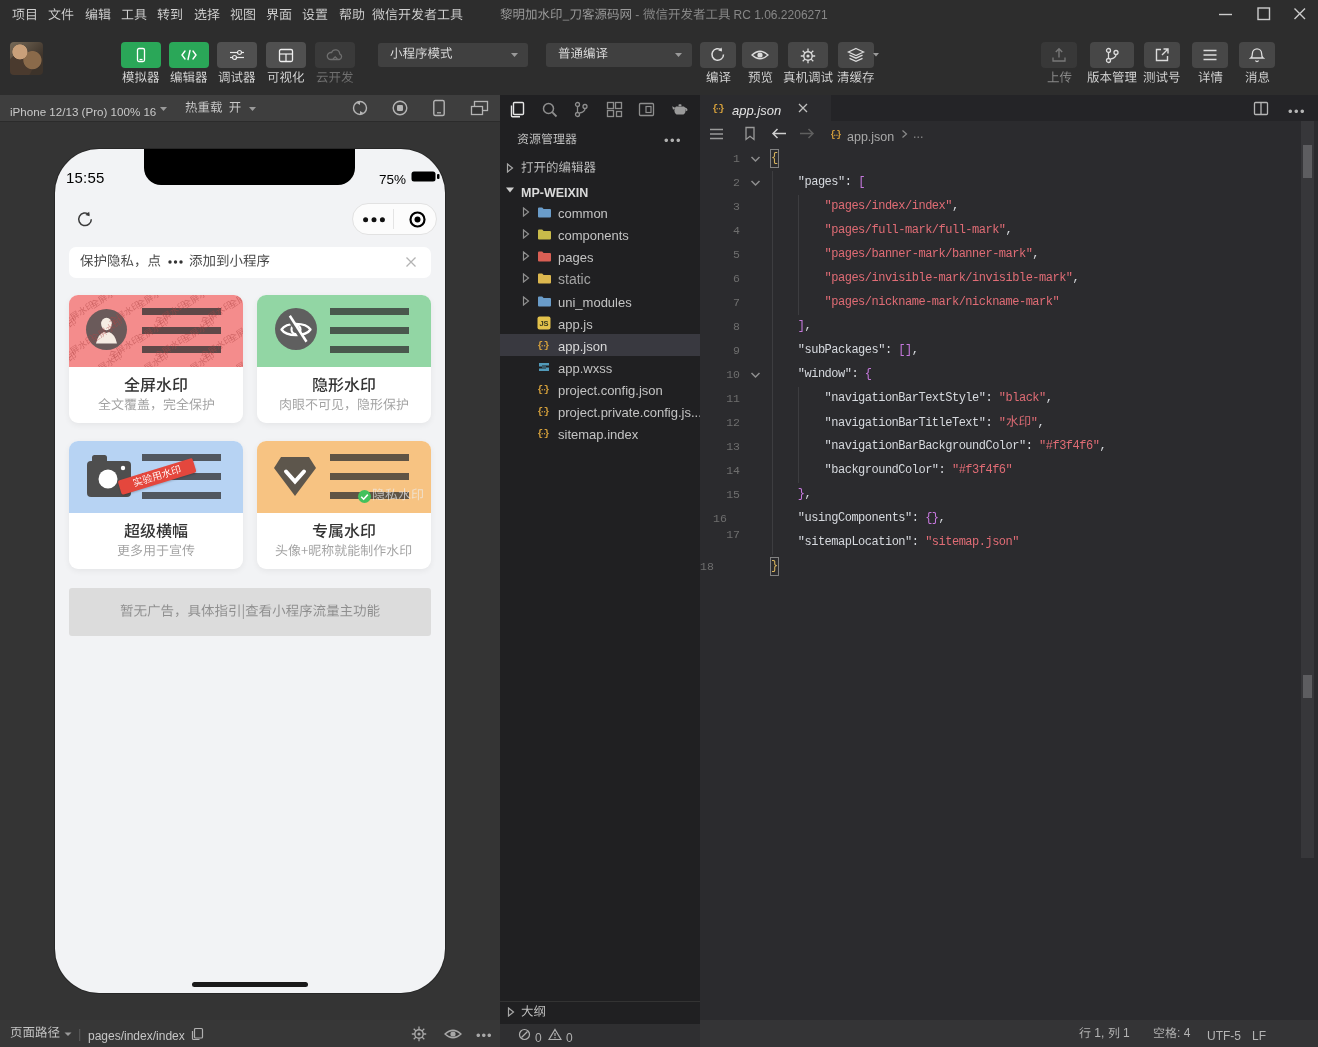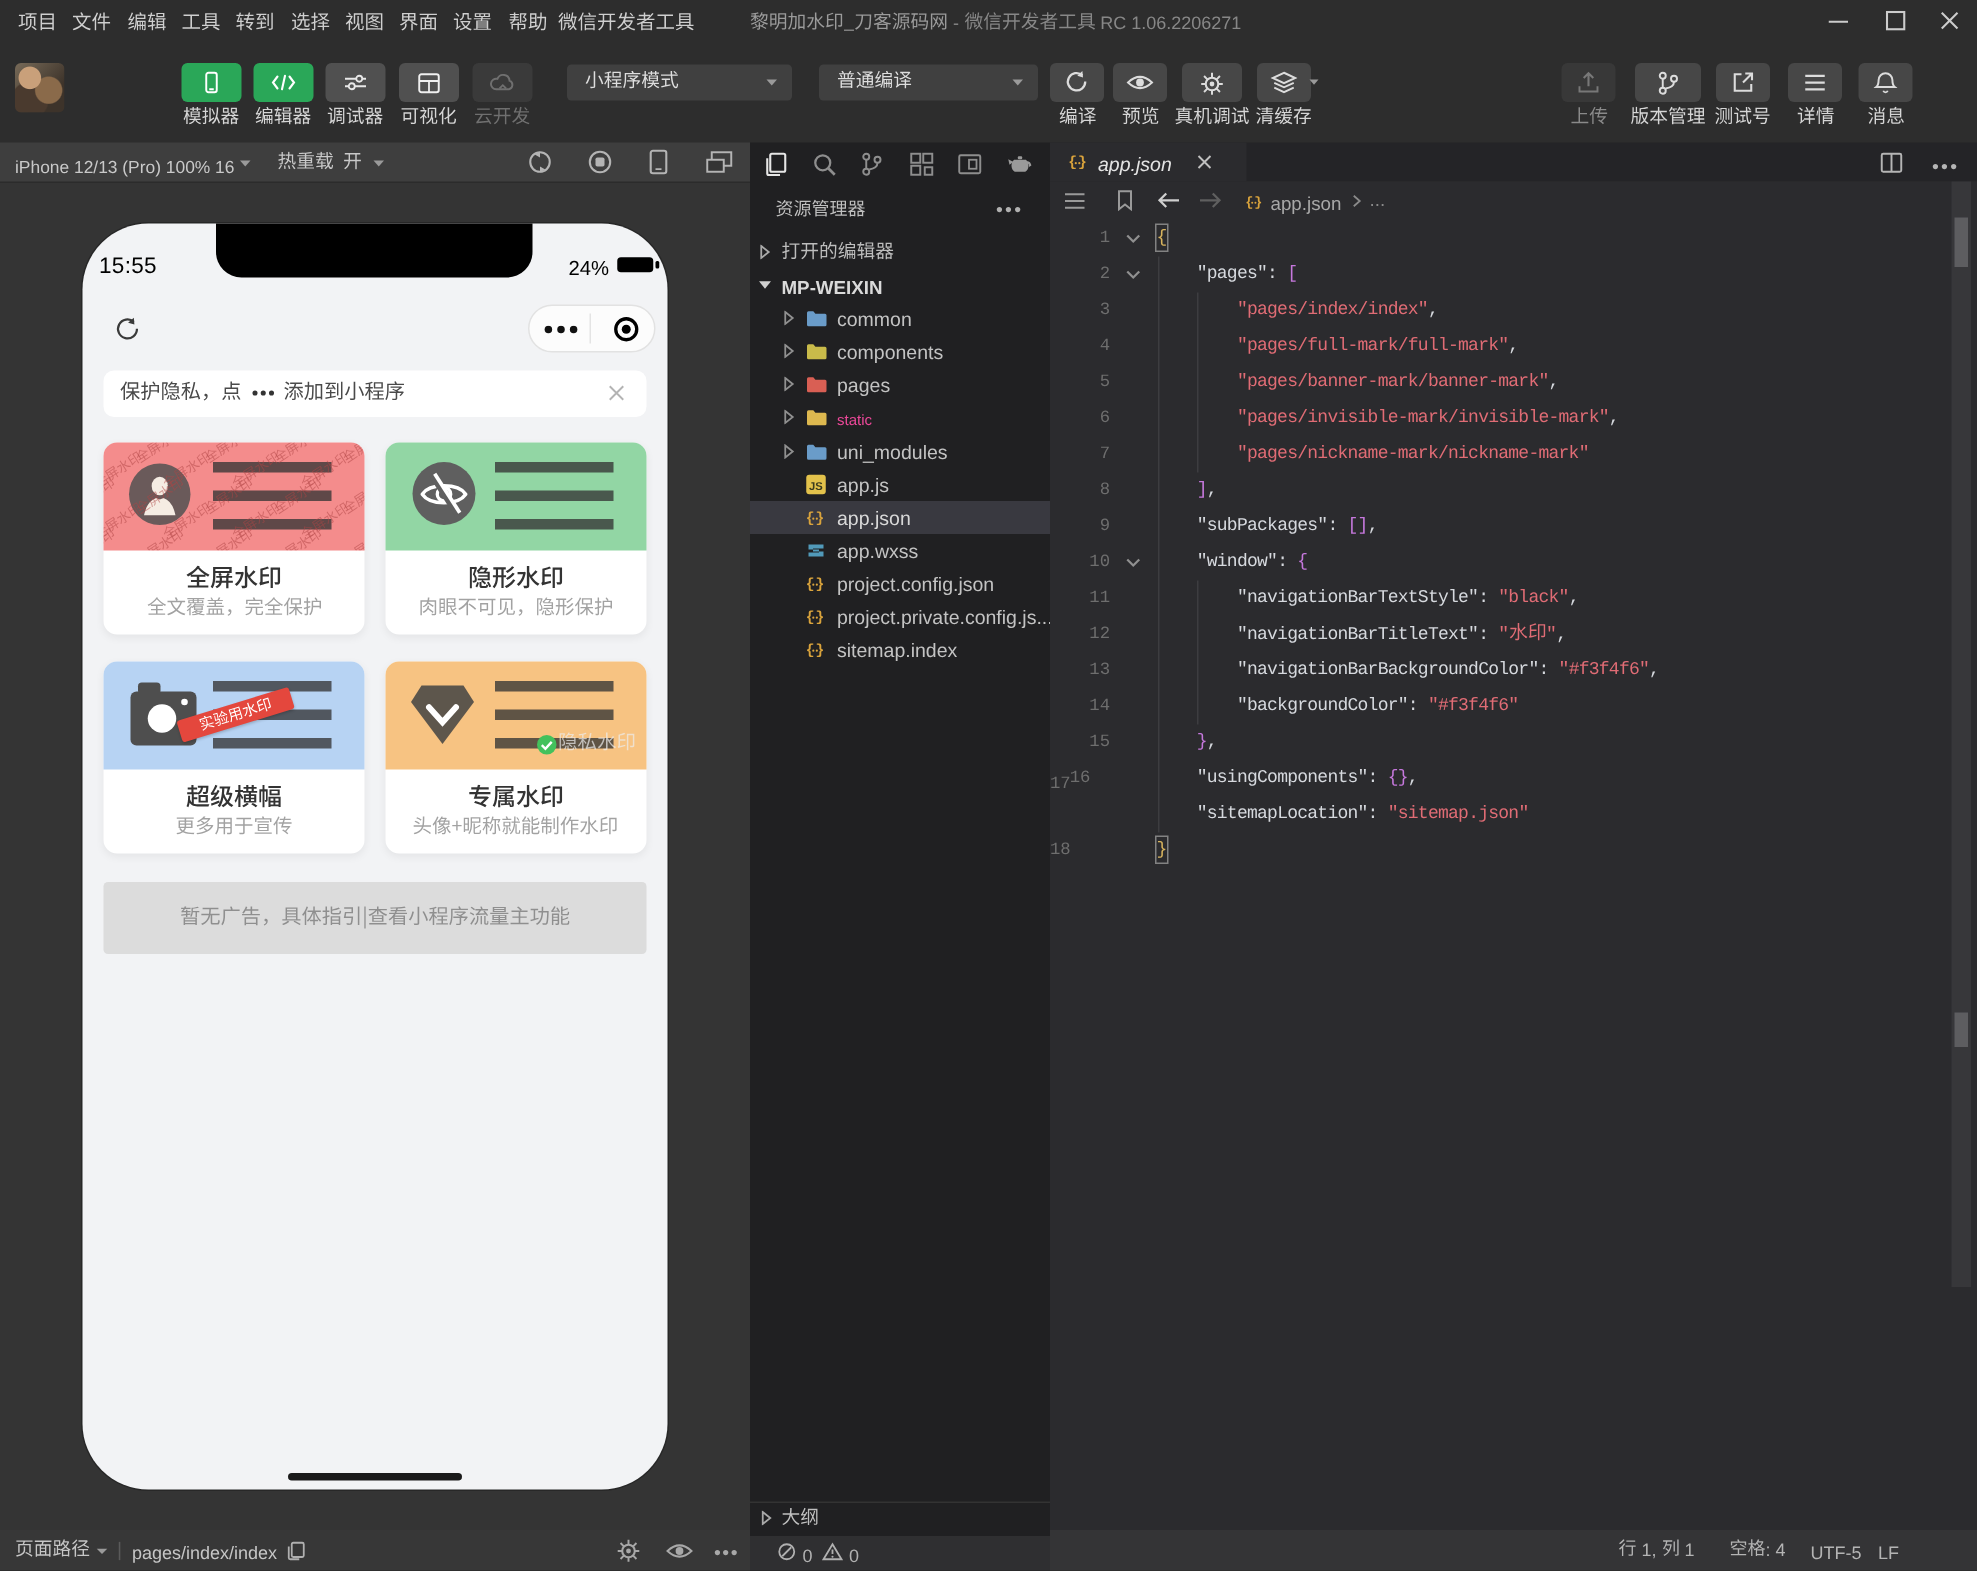--- a/index.html
+++ b/index.html
@@ -414,21 +414,21 @@
 <div style="position:absolute;left:443px;top:1027px;width:20px;height:14px;">
     <svg width="20" height="14" viewBox="0 0 20 14" fill="none">
       <path d="M2 7 Q10 -0.5 18 7 Q10 14.5 2 7 Z" stroke="#a8a8a8" stroke-width="1.3"></path>
       <circle cx="10" cy="7" r="2.6" fill="#a8a8a8"></circle>
     </svg>
   </div>
 <div style="position:absolute;left:476px;top:1026px;"><span style="color:#a8a8a8;font-size:13px;letter-spacing:1px;">•••</span></div>
 <div style="position:absolute;left:55px;top:149px;width:390px;height:844px;background:#f2f3f5;border-radius:44px;box-shadow:0 0 0 1px rgba(0,0,0,0.25);"></div>
 <div style="position:absolute;left:144px;top:149px;width:211px;height:36px;background:#000;border-radius:0 0 17px 17px;"></div>
 <div style="position:absolute;left:66px;top:169px;"><span style="font-size:15px;font-weight:500;color:#000;letter-spacing:0.2px;">15:55</span></div>
-<div style="position:absolute;left:374px;top:170px;width:32px;text-align:right;"><span style="font-size:13.5px;font-weight:500;color:#000;">24%</span></div>
+<div style="position:absolute;left:374px;top:170px;width:32px;text-align:right;"><span style="font-size:13.5px;font-weight:500;color:#000;">75%</span></div>
 <div style="position:absolute;left:411px;top:171px;width:26px;height:11px;">
     <svg width="29" height="11" viewBox="0 0 29 11" fill="none">
       <rect x="0.5" y="0.5" width="24" height="10" rx="2.5" fill="#000"></rect>
       <rect x="26" y="3" width="2.5" height="5" rx="1" fill="#000"></rect>
     </svg>
   </div>
 <div style="position:absolute;left:76px;top:211px;width:18px;height:18px;">
     <svg width="18" height="18" viewBox="0 0 18 18" fill="none">
       <path d="M13.2 3.6 A6.3 6.3 0 1 0 15.3 8.2" stroke="#3a3a3a" stroke-width="1.5" fill="none"></path>
       <path d="M13.2 0.8 L13.6 5.3 L9.4 4.1 Z" fill="#3a3a3a"></path>
@@ -969,21 +969,21 @@
 <div style="position:absolute;left:522px;top:273px;width:8px;height:10px;">
     <svg width="8" height="10" viewBox="0 0 8 10" fill="none">
       <path d="M1.5 1 L6.5 5 L1.5 9 Z" stroke="#909090" stroke-width="1.2" fill="none"></path>
     </svg>
   </div>
 <div style="position:absolute;left:537px;top:272px;width:15px;height:13px;">
     <svg width="15" height="13" viewBox="0 0 15 13" fill="none">
       <path d="M1 2.5 a1 1 0 0 1 1-1 h3.2 l1.4 1.6 H13 a1 1 0 0 1 1 1 v6.4 a1 1 0 0 1-1 1 H2 a1 1 0 0 1-1-1 Z" fill="#ddb84f"></path>
     </svg>
   </div>
-<div style="position:absolute;left:558px;top:270px;width:142px;height:18px;overflow:hidden;"><span style="font-size:10px;color:#ec4899;white-space:nowrap;">static</span></div>
+<div style="position:absolute;left:558px;top:270px;width:142px;height:18px;overflow:hidden;"><span style="font-size:14px;color:#a3a3a3;white-space:nowrap;">static</span></div>
 <div style="position:absolute;left:522px;top:296px;width:8px;height:10px;">
     <svg width="8" height="10" viewBox="0 0 8 10" fill="none">
       <path d="M1.5 1 L6.5 5 L1.5 9 Z" stroke="#909090" stroke-width="1.2" fill="none"></path>
     </svg>
   </div>
 <div style="position:absolute;left:537px;top:295px;width:15px;height:13px;">
     <svg width="15" height="13" viewBox="0 0 15 13" fill="none">
       <path d="M1 2.5 a1 1 0 0 1 1-1 h3.2 l1.4 1.6 H13 a1 1 0 0 1 1 1 v6.4 a1 1 0 0 1-1 1 H2 a1 1 0 0 1-1-1 Z" fill="#6a9cc9"></path>
     </svg>
   </div>
@@ -1136,21 +1136,21 @@
 <div class="mono" style="position:absolute;left:700px;top:296.0px;width:40px;text-align:right;font-size:11.5px;color:#6e6e6e;">7</div>
 <div class="mono" style="position:absolute;left:700px;top:320.0px;width:40px;text-align:right;font-size:11.5px;color:#6e6e6e;">8</div>
 <div class="mono" style="position:absolute;left:700px;top:344.0px;width:40px;text-align:right;font-size:11.5px;color:#6e6e6e;">9</div>
 <div class="mono" style="position:absolute;left:700px;top:368.0px;width:40px;text-align:right;font-size:11.5px;color:#6e6e6e;">10</div>
 <div class="mono" style="position:absolute;left:700px;top:392.0px;width:40px;text-align:right;font-size:11.5px;color:#6e6e6e;">11</div>
 <div class="mono" style="position:absolute;left:700px;top:416.0px;width:40px;text-align:right;font-size:11.5px;color:#6e6e6e;">12</div>
 <div class="mono" style="position:absolute;left:700px;top:440.0px;width:40px;text-align:right;font-size:11.5px;color:#6e6e6e;">13</div>
 <div class="mono" style="position:absolute;left:700px;top:464.0px;width:40px;text-align:right;font-size:11.5px;color:#6e6e6e;">14</div>
 <div class="mono" style="position:absolute;left:700px;top:488.0px;width:40px;text-align:right;font-size:11.5px;color:#6e6e6e;">15</div>
 <div class="mono" style="position:absolute;left:700px;top:512.0px;width:40px;text-align:center;font-size:11.5px;color:#6e6e6e;">16</div>
-<div class="mono" style="position:absolute;left:700px;top:516px;width:40px;text-align:left;font-size:11.5px;color:#6e6e6e;">17</div>
+<div class="mono" style="position:absolute;left:700px;top:528px;width:40px;text-align:right;font-size:11.5px;color:#6e6e6e;">17</div>
 <div class="mono" style="position:absolute;left:700px;top:560.0px;width:40px;font-size:11.5px;color:#6e6e6e;">18</div>
 <div style="position:absolute;left:750px;top:155px;width:11px;height:8px;">
     <svg width="11" height="8" viewBox="0 0 11 8" fill="none">
       <path d="M1.5 2 L5.5 6 L9.5 2" stroke="#8f8f8f" stroke-width="1.5" fill="none"></path>
     </svg>
   </div>
 <div style="position:absolute;left:750px;top:179px;width:11px;height:8px;">
     <svg width="11" height="8" viewBox="0 0 11 8" fill="none">
       <path d="M1.5 2 L5.5 6 L9.5 2" stroke="#8f8f8f" stroke-width="1.5" fill="none"></path>
     </svg>

